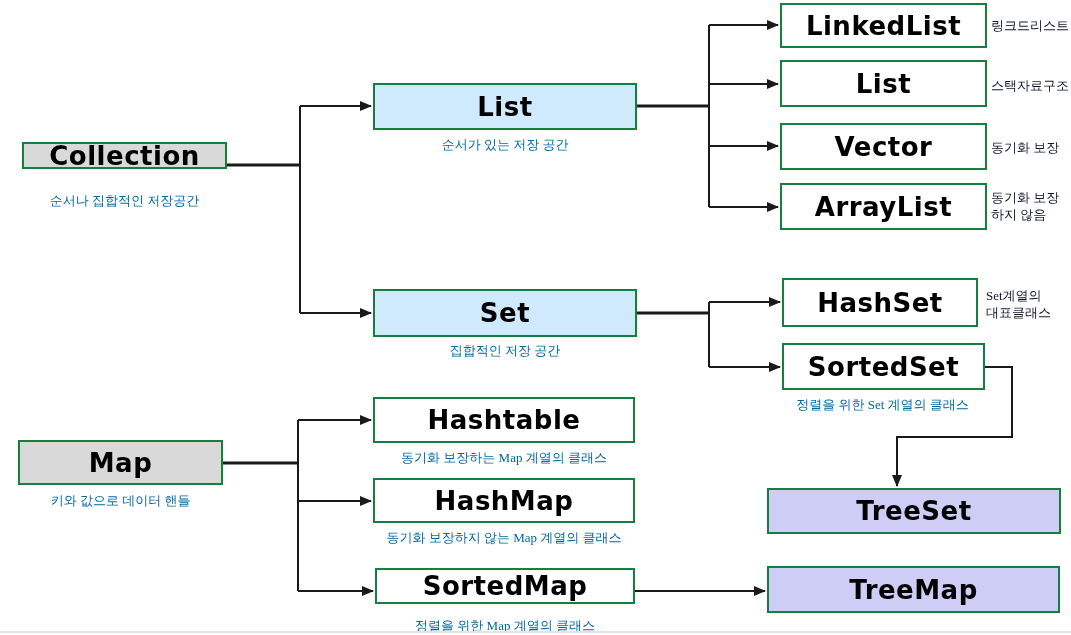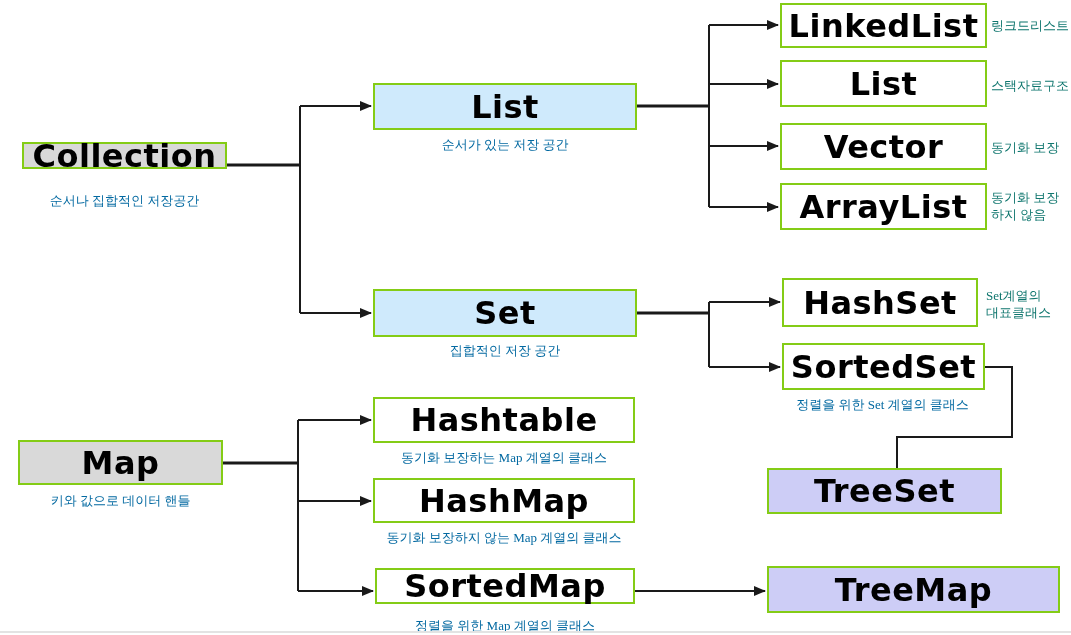--- a/index.html
+++ b/index.html
@@ -5,50 +5,50 @@
   html,body{margin:0;padding:0;background:#ffffff;}
   .canvas{
     position:relative;width:1071px;height:635px;background:#ffffff;
     overflow:hidden;font-family:"DejaVu Sans","Liberation Sans",sans-serif;
   }
   svg.connectors{position:absolute;left:0;top:0;width:1071px;height:635px;}
   .ln{stroke:#1a1a1a;stroke-width:2;fill:none;}
   .ln.stem{stroke-width:3;}
   .node{
     position:absolute;display:flex;align-items:center;justify-content:center;
-    border:2px solid #84cc16;box-sizing:border-box;
-    font-weight:bold;font-size:32px;color:#000;letter-spacing:0.5px;
+    border:2px solid #15803d;box-sizing:border-box;
+    font-weight:bold;font-size:26px;color:#000;letter-spacing:0.5px;
     background:#ffffff;
   }
   .fill-gray{background:#d9d9d9;}
   .fill-blue{background:#cfeafc;}
   .fill-lav{background:#cdcdf6;}
   .caption{
     position:absolute;text-align:center;font-size:13px;color:#0369a1;
     font-family:"Liberation Serif","DejaVu Serif",serif;white-space:nowrap;
   }
   .note{
-    position:absolute;text-align:left;font-size:13px;color:#0f766e;line-height:17px;
+    position:absolute;text-align:left;font-size:13px;color:#0f172a;line-height:17px;
     font-family:"Liberation Serif","DejaVu Serif",serif;white-space:pre-line;
   }
   
   #n-collection{left:22px;top:142px;width:205px;height:27px;}
   #n-list{left:373px;top:83px;width:264px;height:47px;}
   #n-set{left:373px;top:289px;width:264px;height:48px;}
   #n-linkedlist{left:780px;top:3px;width:207px;height:45px;}
   #n-stack{left:780px;top:60px;width:207px;height:47px;}
   #n-vector{left:780px;top:123px;width:207px;height:47px;}
   #n-arraylist{left:780px;top:183px;width:207px;height:47px;}
   #n-hashset{left:782px;top:278px;width:196px;height:49px;}
   #n-sortedset{left:782px;top:343px;width:203px;height:47px;}
   #n-map{left:18px;top:440px;width:205px;height:45px;}
   #n-hashtable{left:373px;top:397px;width:262px;height:46px;}
   #n-hashmap{left:373px;top:478px;width:262px;height:45px;}
   #n-sortedmap{left:375px;top:568px;width:260px;height:36px;}
-  #n-treeset{left:767px;top:468px;width:235px;height:46px;}
+  #n-treeset{left:767px;top:488px;width:294px;height:46px;}
   #n-treemap{left:767px;top:566px;width:293px;height:47px;}
   
   #cap-collection{left:22px;top:192px;width:205px;}
   #cap-list{left:373px;top:136px;width:264px;}
   #cap-set{left:373px;top:342px;width:264px;}
   #cap-sortedset{left:760px;top:396px;width:245px;}
   #cap-map{left:18px;top:492px;width:205px;}
   #cap-hashtable{left:373px;top:449px;width:262px;}
   #cap-hashmap{left:373px;top:529px;width:262px;}
   #cap-sortedmap{left:375px;top:617px;width:260px;}

